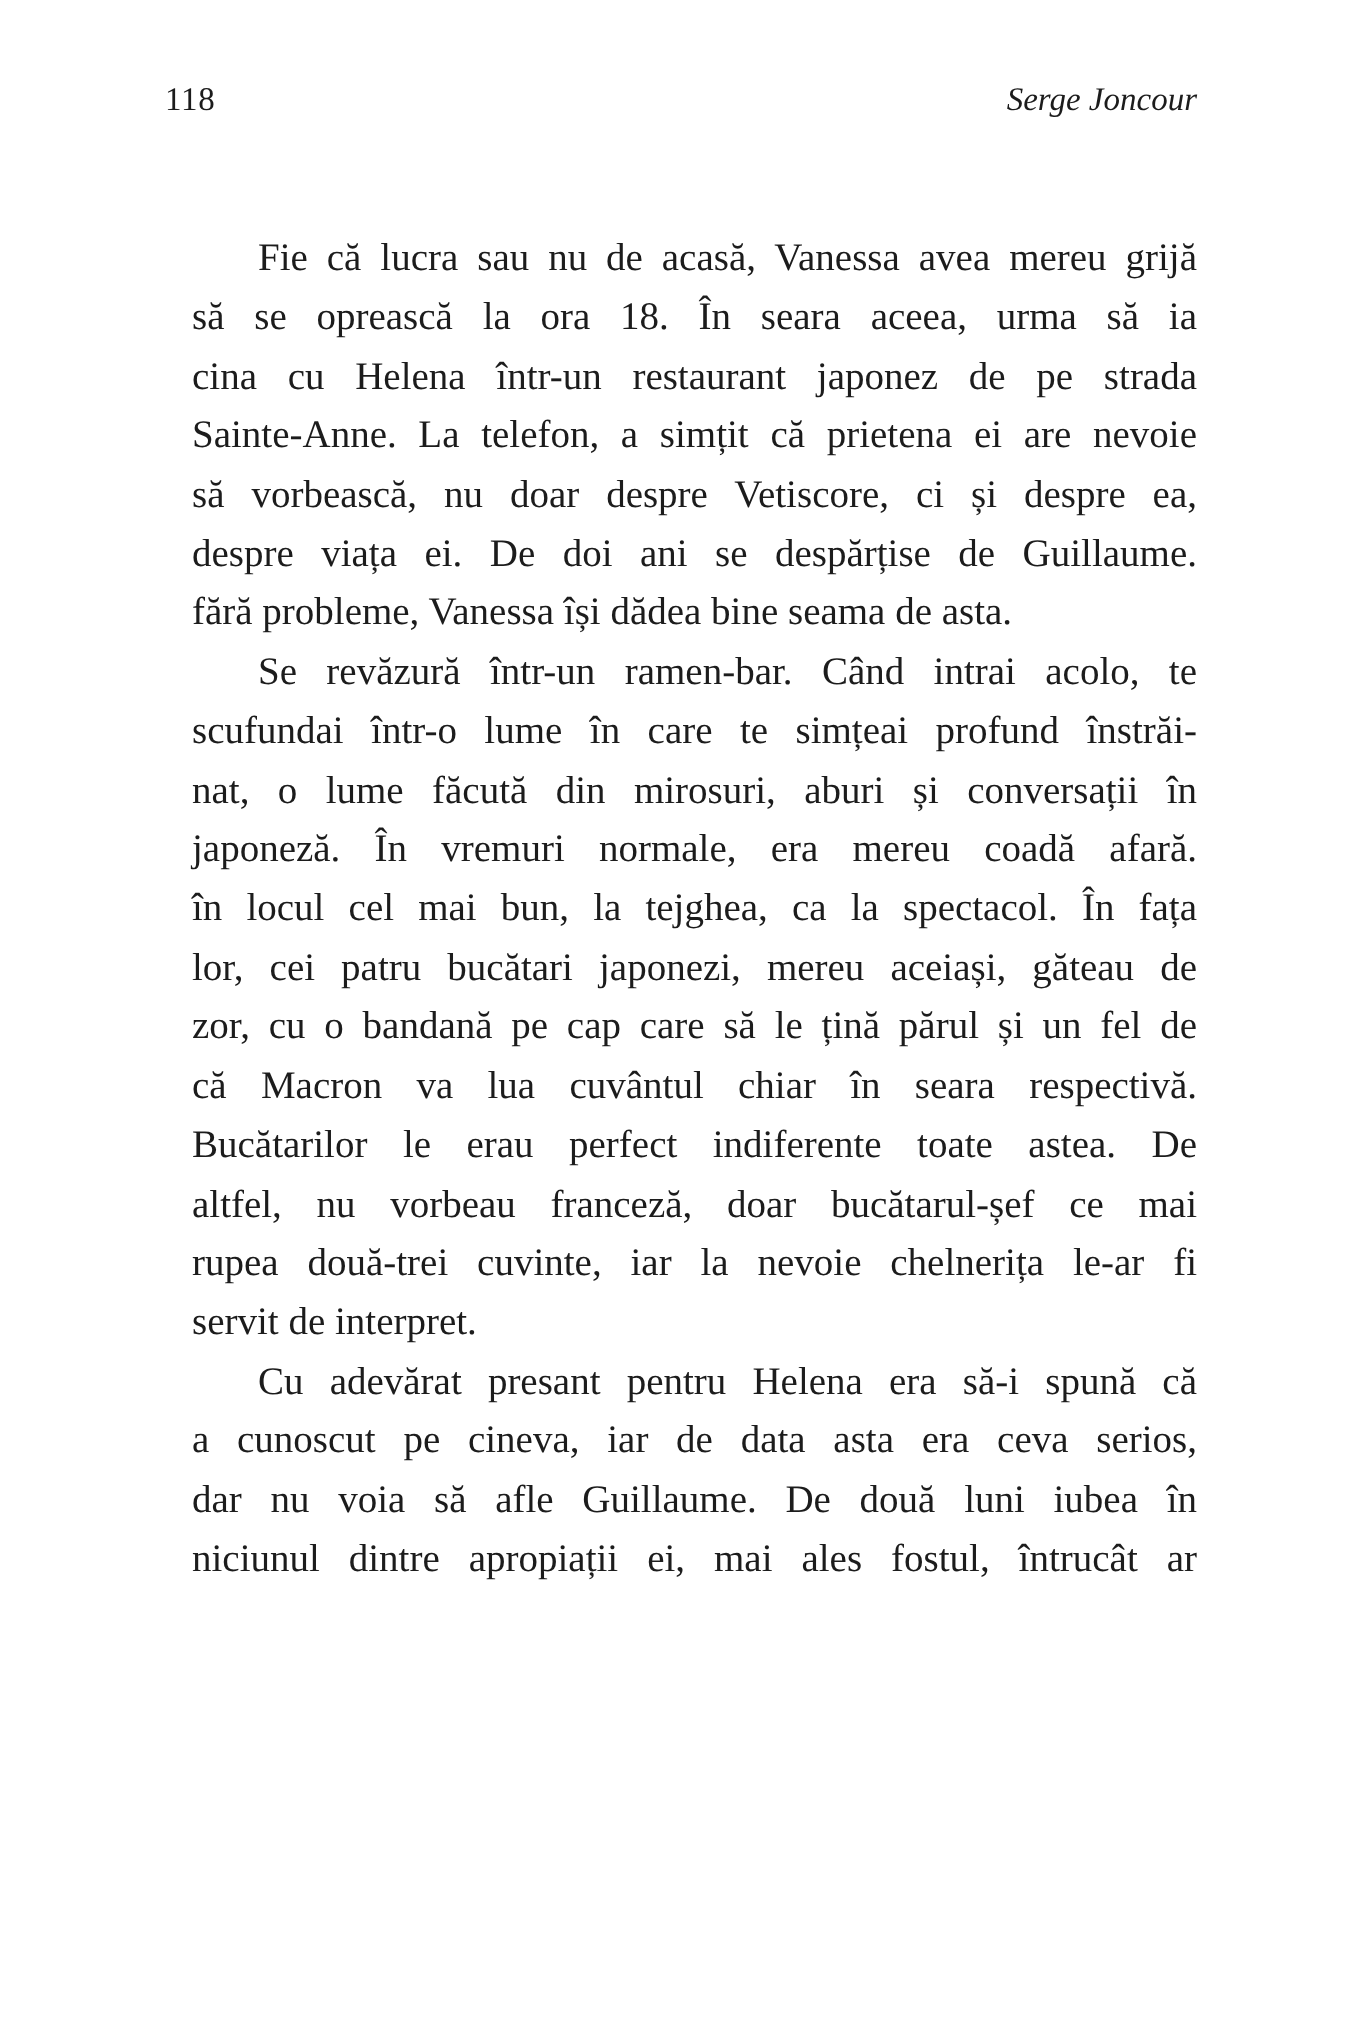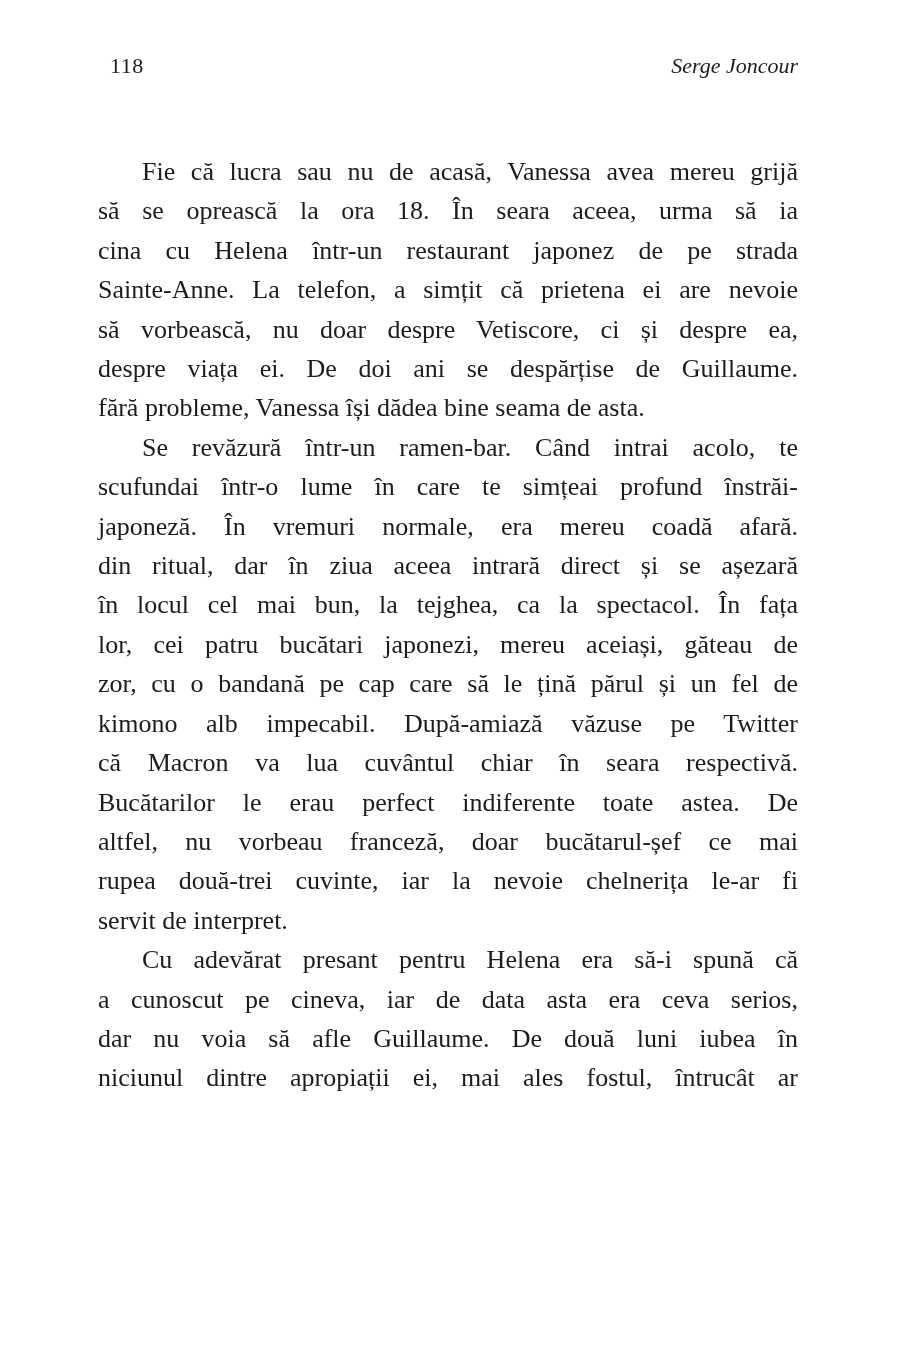--- a/index.html
+++ b/index.html
@@ -40,20 +40,21 @@
     left: 98px;
     width: 700px;
     font-size: 26px;
     line-height: 39.4px;
   }
   .paragraph { margin: 0; padding: 0; }
   .line {
     text-align: justify;
     text-align-last: justify;
     white-space: normal;
+    margin-left: 30px;
   }
   .line.last {
     text-align-last: left;
   }
   .line.indent {
     text-indent: 44px;
   }
 </style>
 </head>
 <body>
@@ -70,26 +71,25 @@
         <div class="line">să se oprească la ora 18. În seara aceea, urma să ia</div>
         <div class="line">cina cu Helena într-un restaurant japonez de pe strada</div>
         <div class="line">Sainte-Anne. La telefon, a simțit că prietena ei are nevoie</div>
         <div class="line">să vorbească, nu doar despre Vetiscore, ci și despre ea,</div>
         <div class="line">despre viața ei. De doi ani se despărțise de Guillaume.</div>
         <div class="line last">fără probleme, Vanessa își dădea bine seama de asta.</div>
       </section>
     <section class="paragraph">
         <div class="line indent">Se revăzură într-un ramen-bar. Când intrai acolo, te</div>
         <div class="line">scufundai într-o lume în care te simțeai profund înstrăi-</div>
+        <div class="line">nat, o lume făcută din mirosuri, aburi și conversații în</div>
         <div class="line">japoneză. În vremuri normale, era mereu coadă afară.</div>
-        <div class="line">din ritual, dar în ziua aceea intrară direct și se așezară</div>
         <div class="line">în locul cel mai bun, la tejghea, ca la spectacol. În fața</div>
         <div class="line">lor, cei patru bucătari japonezi, mereu aceiași, găteau de</div>
         <div class="line">zor, cu o bandană pe cap care să le țină părul și un fel de</div>
-        <div class="line">kimono alb impecabil. După-amiază văzuse pe Twitter</div>
         <div class="line">că Macron va lua cuvântul chiar în seara respectivă.</div>
         <div class="line">Bucătarilor le erau perfect indiferente toate astea. De</div>
         <div class="line">altfel, nu vorbeau franceză, doar bucătarul-șef ce mai</div>
         <div class="line">rupea două-trei cuvinte, iar la nevoie chelnerița le-ar fi</div>
         <div class="line last">servit de interpret.</div>
       </section>
     <section class="paragraph">
         <div class="line indent">Cu adevărat presant pentru Helena era să-i spună că</div>
         <div class="line">a cunoscut pe cineva, iar de data asta era ceva serios,</div>
         <div class="line">dar nu voia să afle Guillaume. De două luni iubea în</div>

